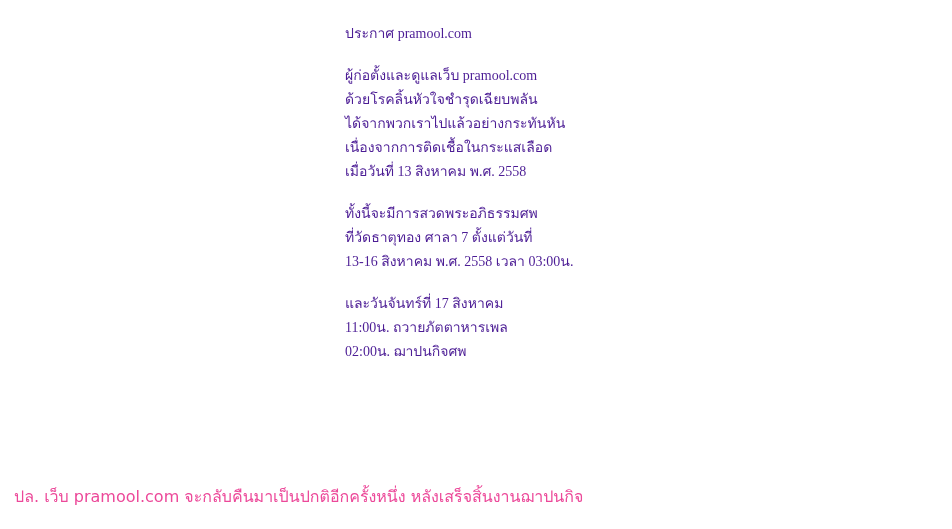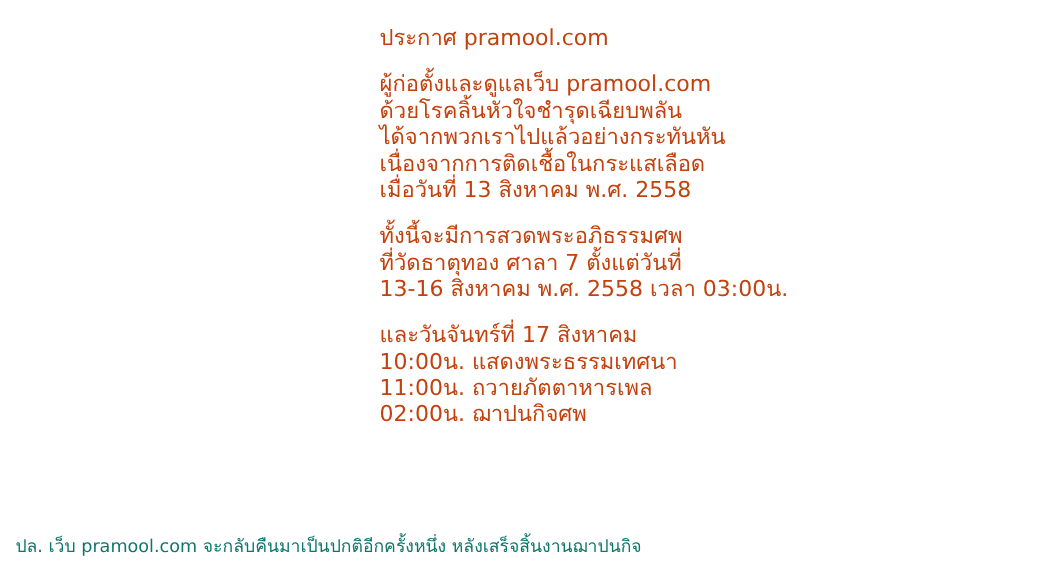--- a/index.html
+++ b/index.html
@@ -27,33 +27,34 @@
     top: 22px;
     width: 560px;
   }
   .para {
     margin: 0 0 18px 0;
   }
   .para:last-child {
     margin-bottom: 0;
   }
   .line {
-    font-size: 20px;
+    font-size: 14px;
     line-height: 24px;
     white-space: pre;
-    color: #c2410c;
+    color: #4c1d95;
+    font-family: Liberation Serif, serif;
   }
   .footnote {
     position: absolute;
     left: 14px;
     top: 485px;
     font-size: 16px;
     line-height: 24px;
     white-space: pre;
-    color: #0f766e;
+    color: #ec4899;
   }
   .bottom-rule {
     position: absolute;
     left: 0;
     right: 0;
     bottom: 0;
     height: 6px;
     background: #ffffff;
   }
 </style>
@@ -77,21 +78,20 @@
     </div>
 
     <div class="para">
       <div class="line">ทั้งนี้จะมีการสวดพระอภิธรรมศพ</div>
       <div class="line">ที่วัดธาตุทอง ศาลา 7 ตั้งแต่วันที่</div>
       <div class="line">13-16 สิงหาคม พ.ศ. 2558 เวลา 03:00น.</div>
     </div>
 
     <div class="para">
       <div class="line">และวันจันทร์ที่ 17 สิงหาคม</div>
-      <div class="line">10:00น. แสดงพระธรรมเทศนา</div>
       <div class="line">11:00น. ถวายภัตตาหารเพล</div>
       <div class="line">02:00น. ฌาปนกิจศพ</div>
     </div>
 
 
 
   </div>
 
   <div class="footnote">ปล. เว็บ pramool.com จะกลับคืนมาเป็นปกติอีกครั้งหนึ่ง หลังเสร็จสิ้นงานฌาปนกิจ</div>
 

